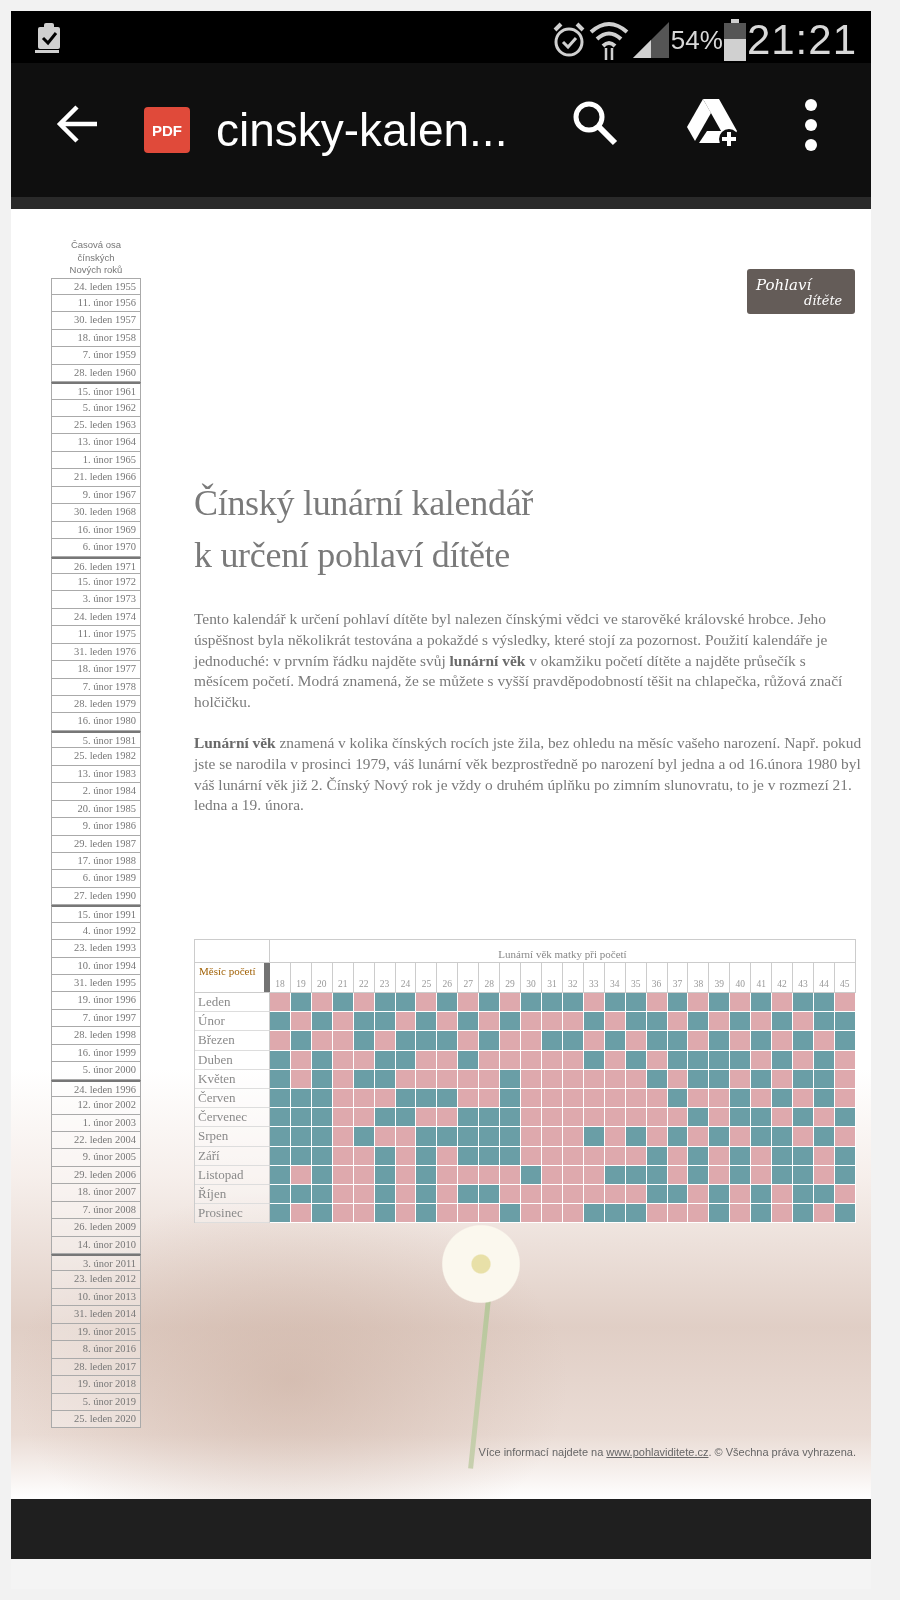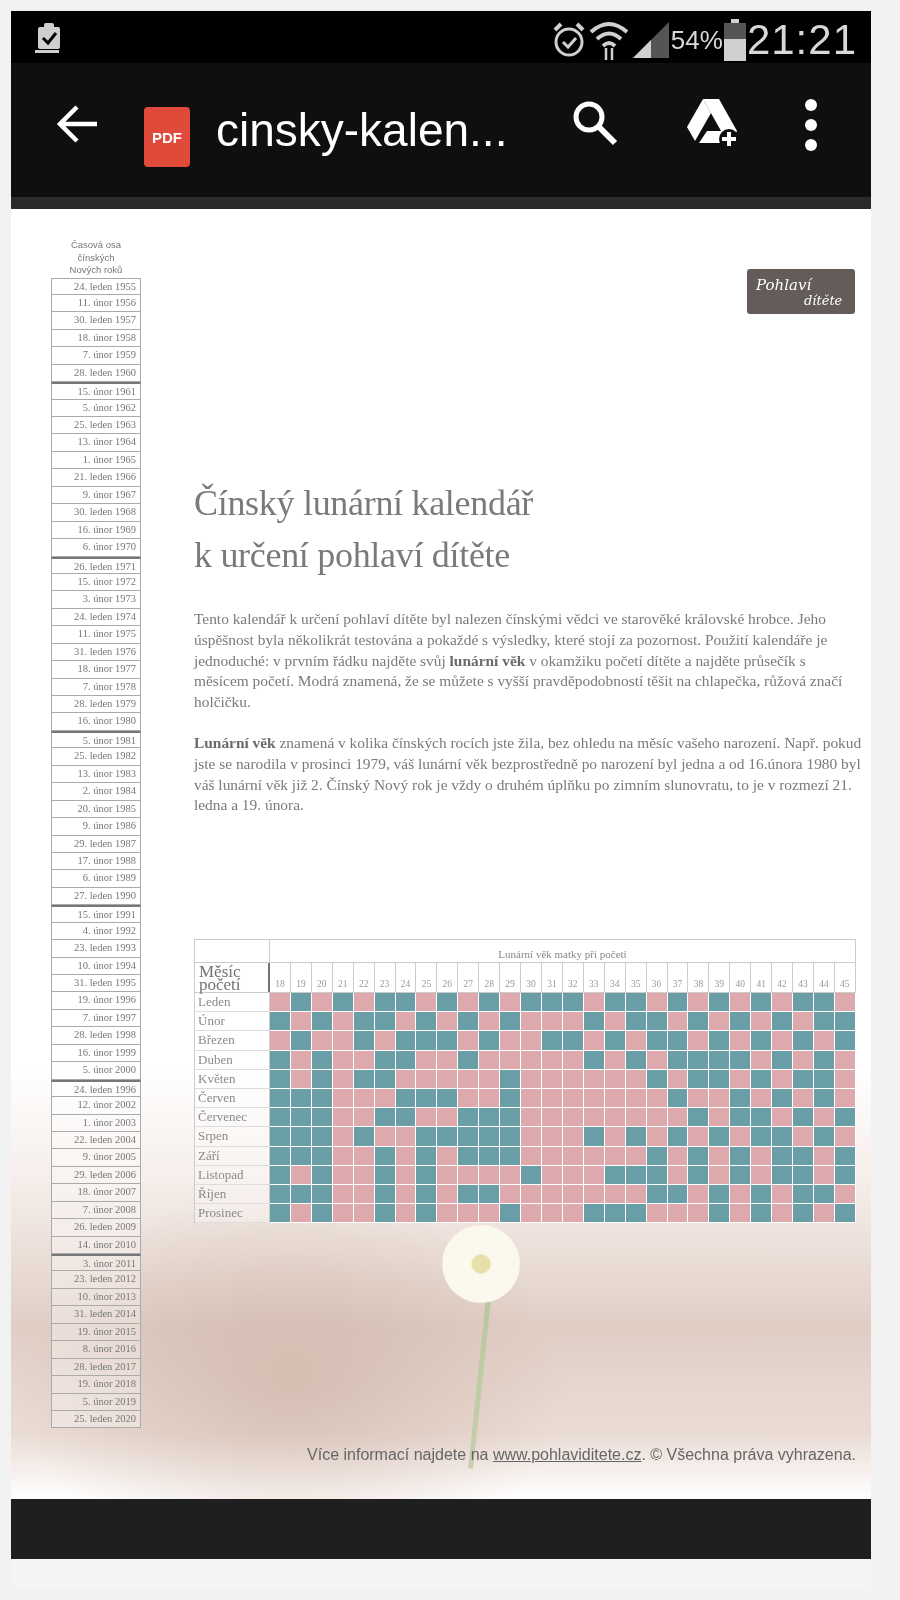--- a/index.html
+++ b/index.html
@@ -6,21 +6,21 @@
   html, body { width: 900px; height: 1600px; background: #f2f2f2; overflow: hidden; }
   body { font-family: "Liberation Sans", sans-serif; position: relative; }
   .frame { position: absolute; left: 11px; top: 11px; width: 860px; height: 1578px; background: #fff; overflow: hidden; }
   .statusbar { position: absolute; left: 0; top: 0; width: 860px; height: 52px; background: #000; color: #d8d8d8; }
   .statusbar .left-icon { position: absolute; left: 22px; top: 8px; width: 34px; height: 34px; }
   .statusbar .right { position: absolute; right: 14px; top: 0; height: 58px; display: flex; align-items: center; gap: 0; }
   .sb-pct { font-size: 26px; color: #d8d8d8; }
   .sb-time { font-size: 42px; color: #d8d8d8; font-weight: 300; letter-spacing: 1px; text-align: center; }
   .appbar { position: absolute; left: 0; top: 52px; width: 860px; height: 144px; background: #0f0f0f; }
   .appbar .back { position: absolute; left: 44px; top: 38px; width: 46px; height: 46px; }
-  .pdf-badge { position: absolute; left: 133px; top: 98px; width: 46px; height: 60px; margin-top: -54px; background: #e04a3a; border-radius: 4px; color: #fff; font-weight: bold; font-size: 15px; display: flex; align-items: center; justify-content: center; font-family: "Liberation Sans", sans-serif; letter-spacing: 0; }
+  .pdf-badge { position: absolute; left: 133px; top: 98px; width: 46px; height: 46px; margin-top: -54px; background: #e04a3a; border-radius: 4px; color: #fff; font-weight: bold; font-size: 15px; display: flex; align-items: center; justify-content: center; font-family: "Liberation Sans", sans-serif; letter-spacing: 0; }
   .app-title { position: absolute; left: 205px; top: 40px; font-size: 46px; color: #fff; white-space: nowrap; }
   .ab-search { position: absolute; left: 560px; top: 36px; width: 48px; height: 48px; }
   .ab-drive { position: absolute; left: 674px; top: 34px; width: 56px; height: 54px; }
   .ab-more { position: absolute; left: 790px; top: 34px; width: 20px; height: 56px; }
   .divider { position: absolute; left: 0; top: 186px; width: 860px; height: 12px; background: #2a2a2a; }
 
   .page { position: absolute; left: 0; top: 198px; width: 860px; height: 1290px; background: #fff; overflow: hidden; }
   .bg-photo { position: absolute; left: 0; top: 860px; width: 860px; height: 430px;
     background: linear-gradient(180deg, rgba(255,255,255,1) 0%, rgba(240,228,222,0.6) 25%, rgba(214,190,178,0.75) 60%, rgba(225,205,195,0.7) 85%, rgba(255,255,255,0.9) 100%); }
   .bg-photo .blob1 { position: absolute; left: 0; top: 120px; width: 560px; height: 320px; border-radius: 50% 50% 0 0; background: radial-gradient(ellipse at 50% 60%, rgba(200,170,155,0.55), rgba(255,255,255,0) 70%); }
@@ -42,30 +42,30 @@
   .para b { color: #6a6a6a; }
   .p1 { top: 400px; }
   .p2 { top: 524px; }
   .p3 { top: 628px; }
 
   .chart { position: absolute; left: 183px; top: 730px; width: 662px; font-family: "Liberation Serif", serif; color: #888; }
   .ch-top { display: flex; height: 24px; border: 1px solid #ccc; }
   .ch-corner { width: 75px; border-right: 1px solid #ccc; }
   .ch-caption { flex: 1; text-align: center; font-size: 11px; padding-top: 8px; color: #888; }
   .ch-head { display: flex; height: 30px; border-left: 1px solid #ccc; border-right: 1px solid #ccc; border-bottom: 1px solid #ccc; }
-  .ch-head .rl { width: 75px; border-right: 2px solid #737373; font-size: 17px; line-height: 13px; padding: 2px 4px; color: #737373; }
+  .ch-head .rl { width: 75px; border-right: 6px solid #737373; font-size: 11px; line-height: 13px; padding: 2px 4px; color: #a16207; }
   .ch-age { flex: 1; border-right: 1px solid #ccc; font-size: 9.5px; text-align: center; padding-top: 16px; color: #999; }
   .ch-age:last-child { border-right: none; }
   .ch-row { display: flex; height: 19.2px; border-left: 1px solid #ccc; }
   .ch-row .rl { width: 75px; font-size: 13px; line-height: 18px; padding-left: 3px; border-right: 1px solid #ccc; border-bottom: 1px solid #ddd; color: #8a8a8a; background: rgba(255,255,255,0.3); }
   .cell { flex: 1; border-right: 1.5px solid #fff; border-bottom: 1.5px solid #fff; }
   .cell.B { background: #6a9ea6; }
   .cell.G { background: #dea9ad; }
 
-  .footer-note { position: absolute; right: 15px; top: 1237px; font-family: "Liberation Sans", sans-serif; font-size: 16px; color: #666; }
+  .footer-note { position: absolute; right: 15px; top: 1237px; font-family: "Liberation Sans", sans-serif; font-size: 11px; color: #666; }
   .footer-note a { color: #666; text-decoration: underline; }
   .navbar { position: absolute; left: 0; top: 1488px; width: 860px; height: 60px; background: #1f1f1f; }
   .bottom-strip { position: absolute; left: 0; top: 1548px; width: 860px; height: 30px; background: #f4f4f4; }
 </style>
 </head>
 <body>
 
 <div class="frame">
 
   <div class="statusbar">

